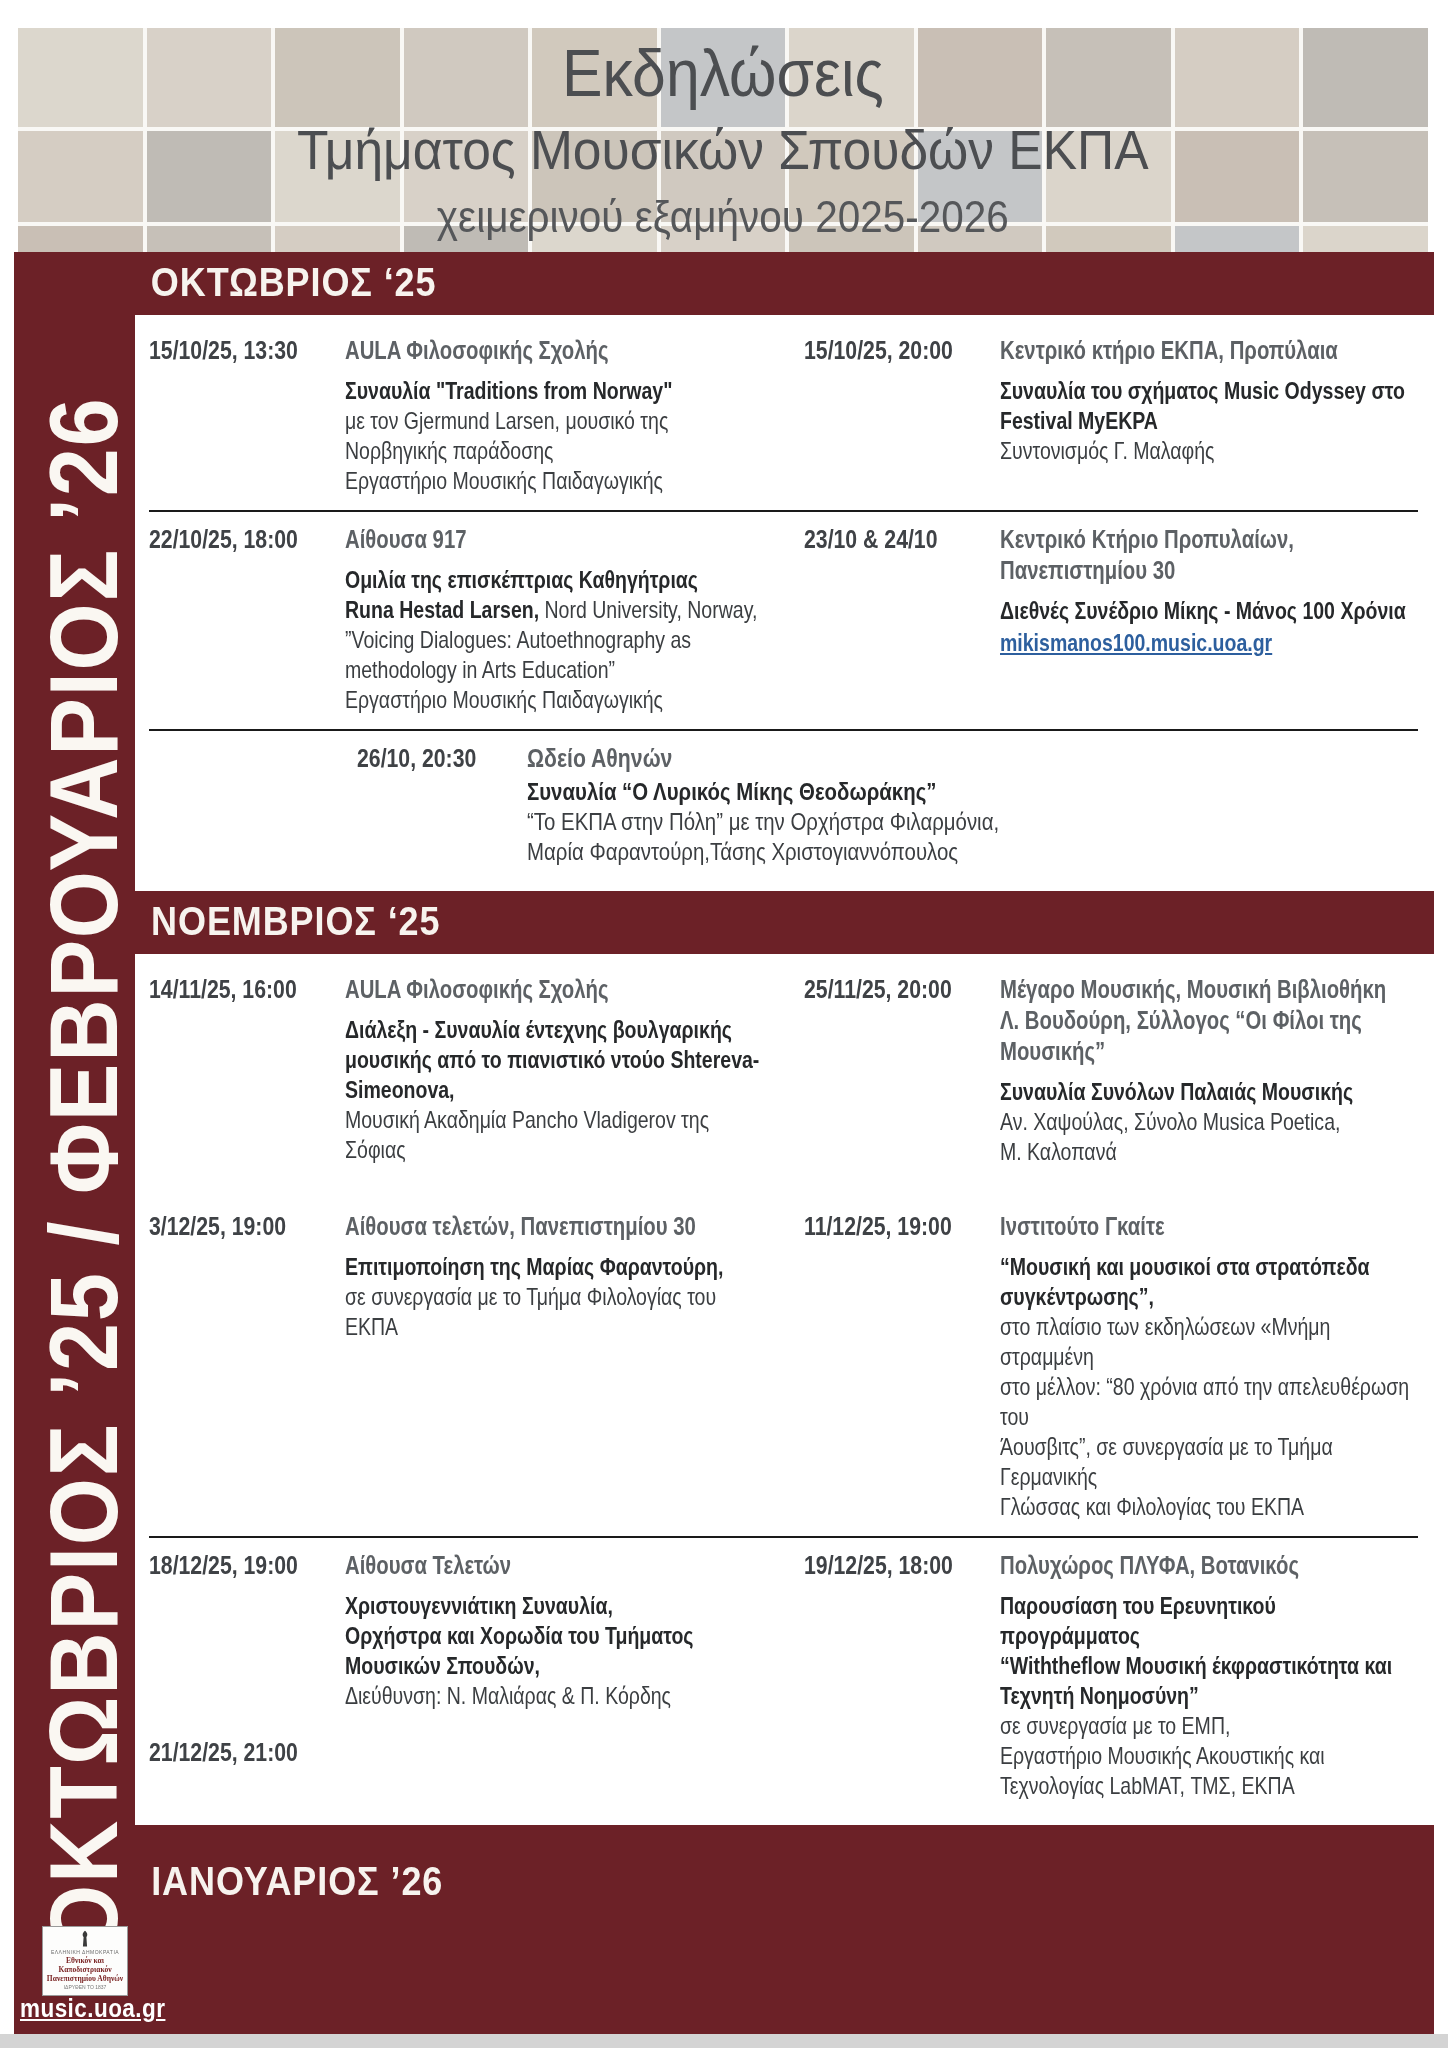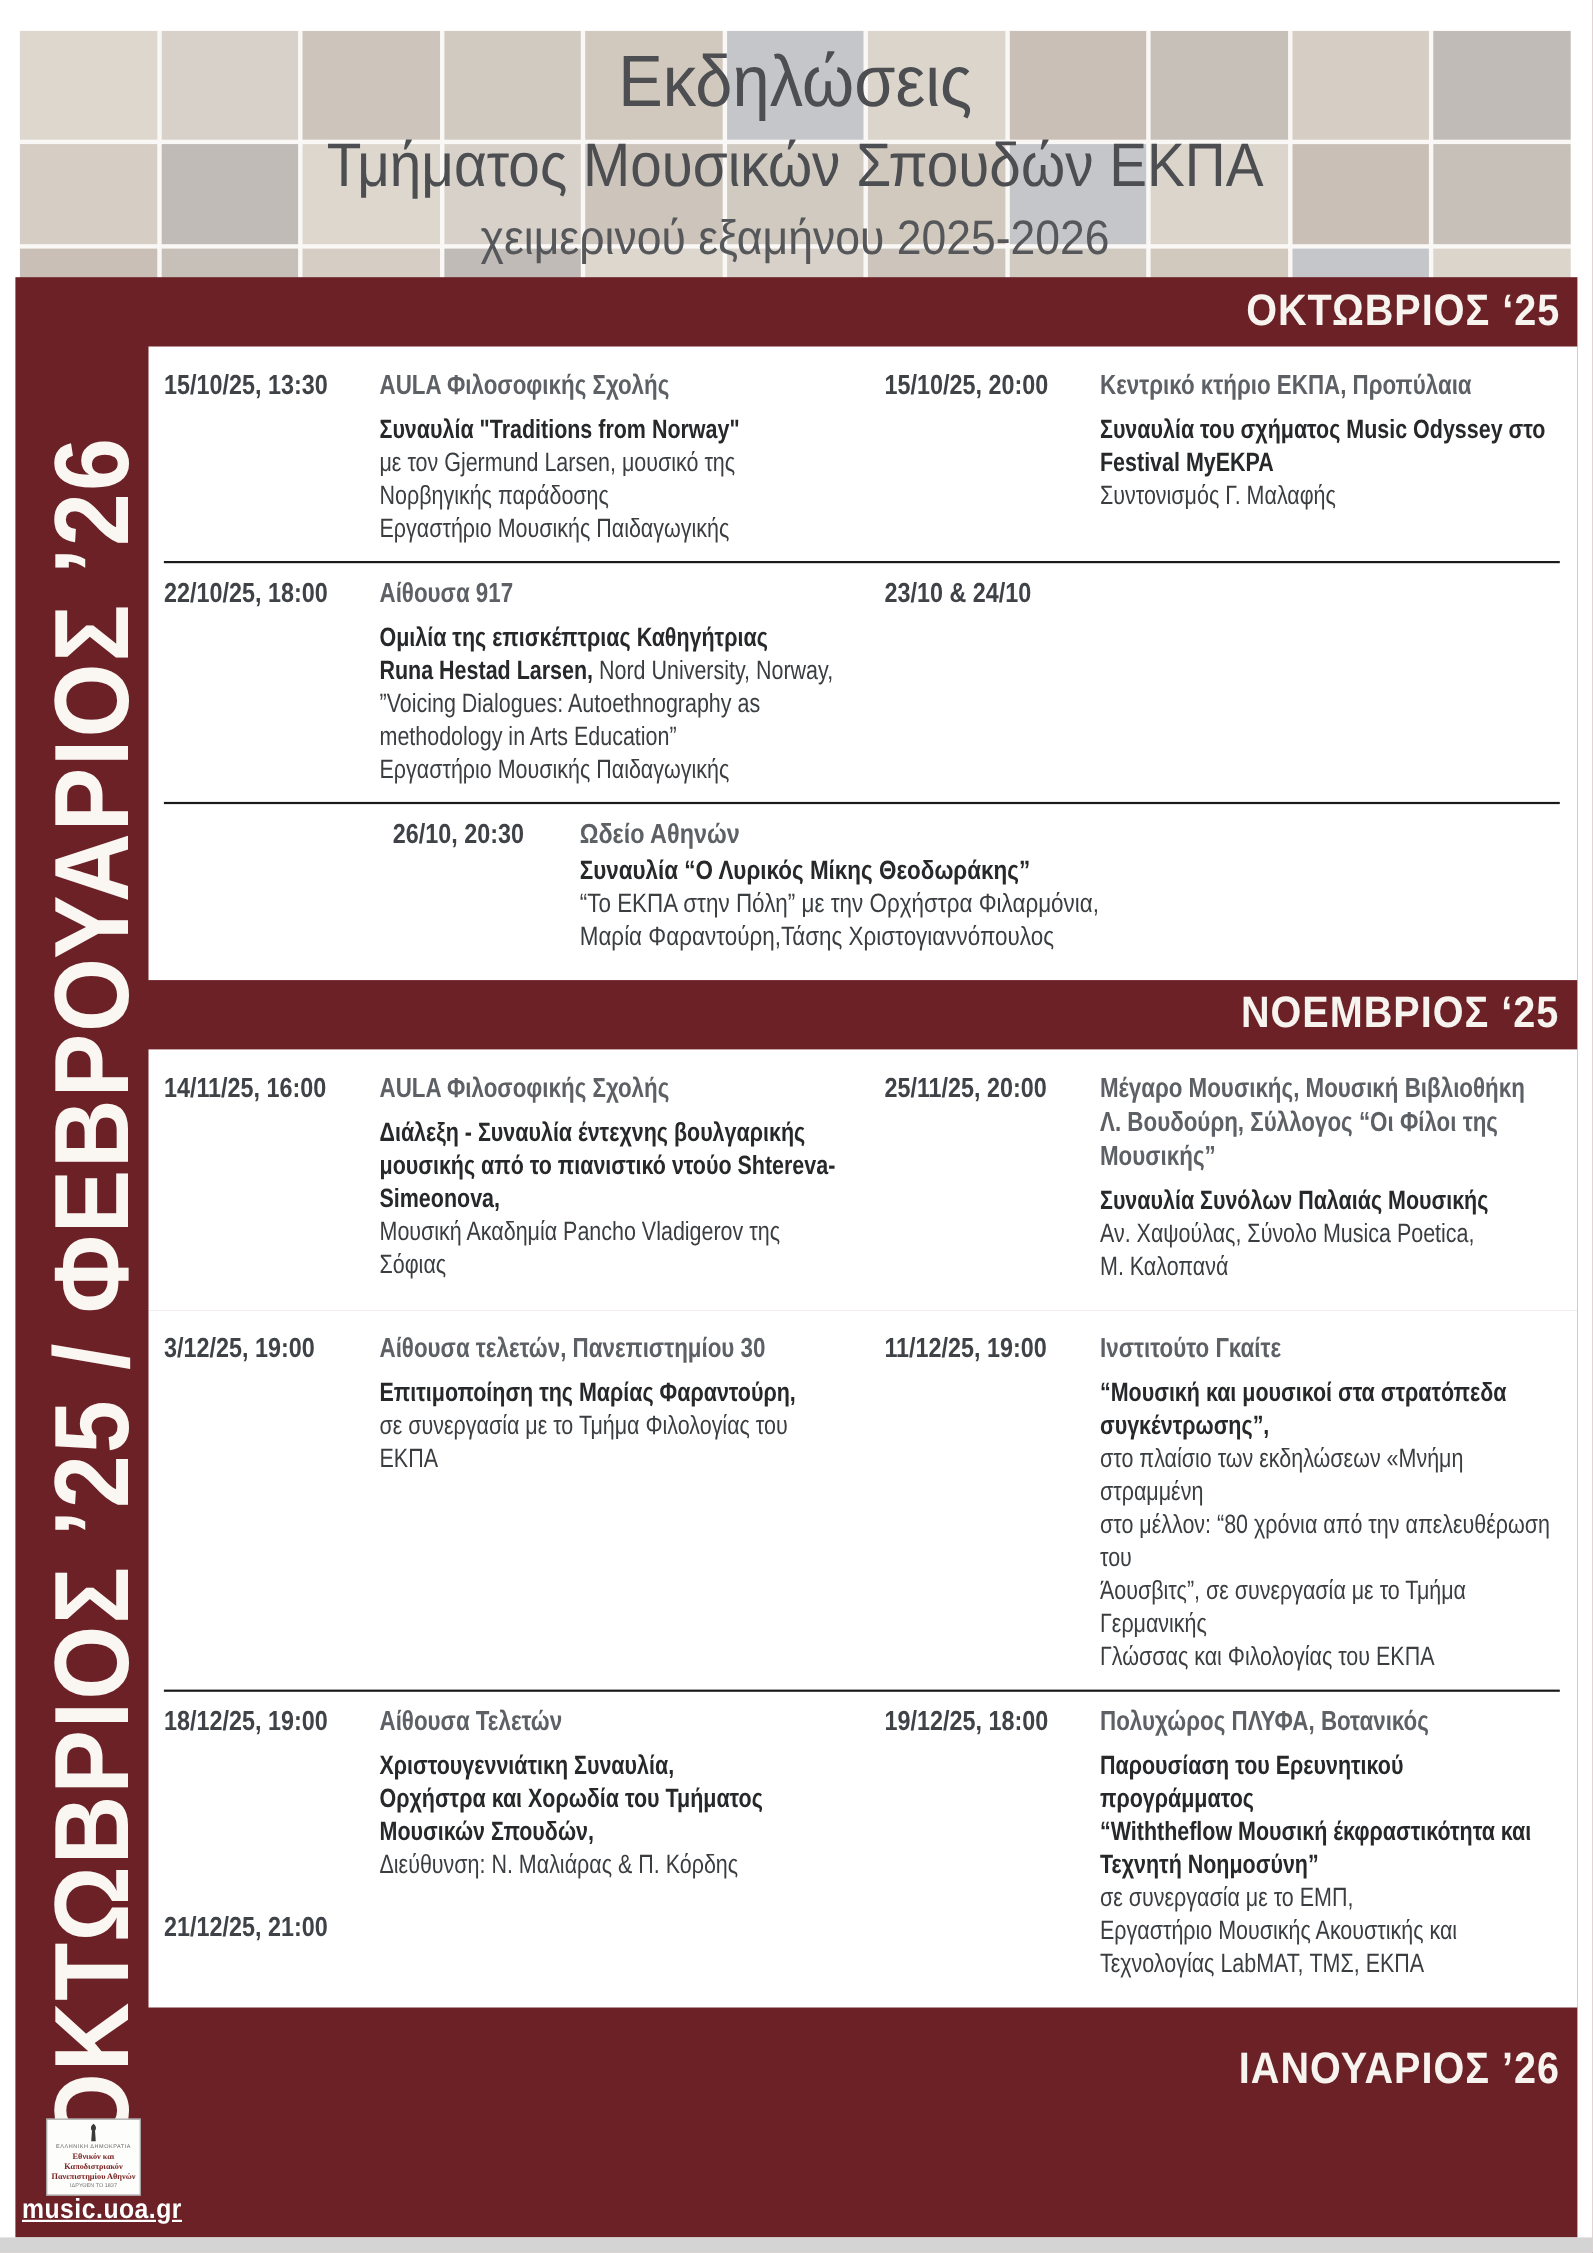--- a/index.html
+++ b/index.html
@@ -18,21 +18,21 @@
   .ht{color:#4c4e51;font-weight:400;display:inline-block;transform:scaleX(.92);white-space:nowrap;}
   .ht1{font-size:66px;line-height:1.08;}
   .ht2{font-size:56px;line-height:1.1;margin-top:10px;}
   .ht3{font-size:44px;line-height:1.1;margin-top:12px;color:#55575a;}
   
   .main{position:absolute;left:14px;right:14px;top:252px;bottom:14px;background:#6C2127;}
   .vtext{position:absolute;left:22px;top:1700px;transform:rotate(-90deg) scaleX(.9);
     transform-origin:0 0;white-space:nowrap;color:#faf7f2;font-weight:700;
     font-size:96px;letter-spacing:2px;line-height:1;}
   .content{margin-left:121px;}
-  .band{display:flex;align-items:center;justify-content:flex-end;padding:8px 0 10px;}
+  .band{display:flex;align-items:center;justify-content:flex-start;padding:8px 0 10px;}
   .band-lg{padding:34px 0 16px;}
   .band-label{color:#f7f3ee;font-weight:700;font-size:40px;letter-spacing:1px;
     display:inline-block;transform:scaleX(.9);white-space:nowrap;}
   .card{background:#ffffff;padding:8px 16px 10px 14px;}
   .month:last-child .card{min-height:140px;}
   .row{padding:12px 0 14px;gap:16px;}
   .row + .row{border-top:2px solid #1a1a1a;}
   .twocol{display:flex;}
   .col{flex:1;min-width:0;}
   .col:first-child{padding-right:18px;}
@@ -175,20 +175,25 @@
                       <div class="bl"><span class="n">methodology in Arts Education”</span></div>
                       <div class="bl"><span class="n">Εργαστήριο Μουσικής Παιδαγωγικής</span></div>
                     </div>
                   </div>
                 </div>
               </div>
             </div>
             <div class="col">
               <div class="ev">
                 <div class="date"><span class="date-in">23/10 &amp; 24/10</span></div>
+                <div class="ec">
+                  <div class="ec-in"><div class="loc">Κεντρικό Κτήριο Προπυλαίων,</div><div class="loc">Πανεπιστημίου 30</div><div class="body">
+                      <div class="bl"><span class="b">Διεθνές Συνέδριο Μίκης - Μάνος 100 Χρόνια</span></div>
+                    </div><a class="elink" href="#">mikismanos100.music.uoa.gr</a></div>
+                </div>
               </div>
             </div>
           </div>
           <div class="row centered">
             <div class="ccol">
               <div class="ev">
                 <div class="date"><span class="date-in">26/10, 20:30</span></div>
                 <div class="ec">
                   <div class="ec-in">
                     <div class="loc">Ωδείο Αθηνών</div>

